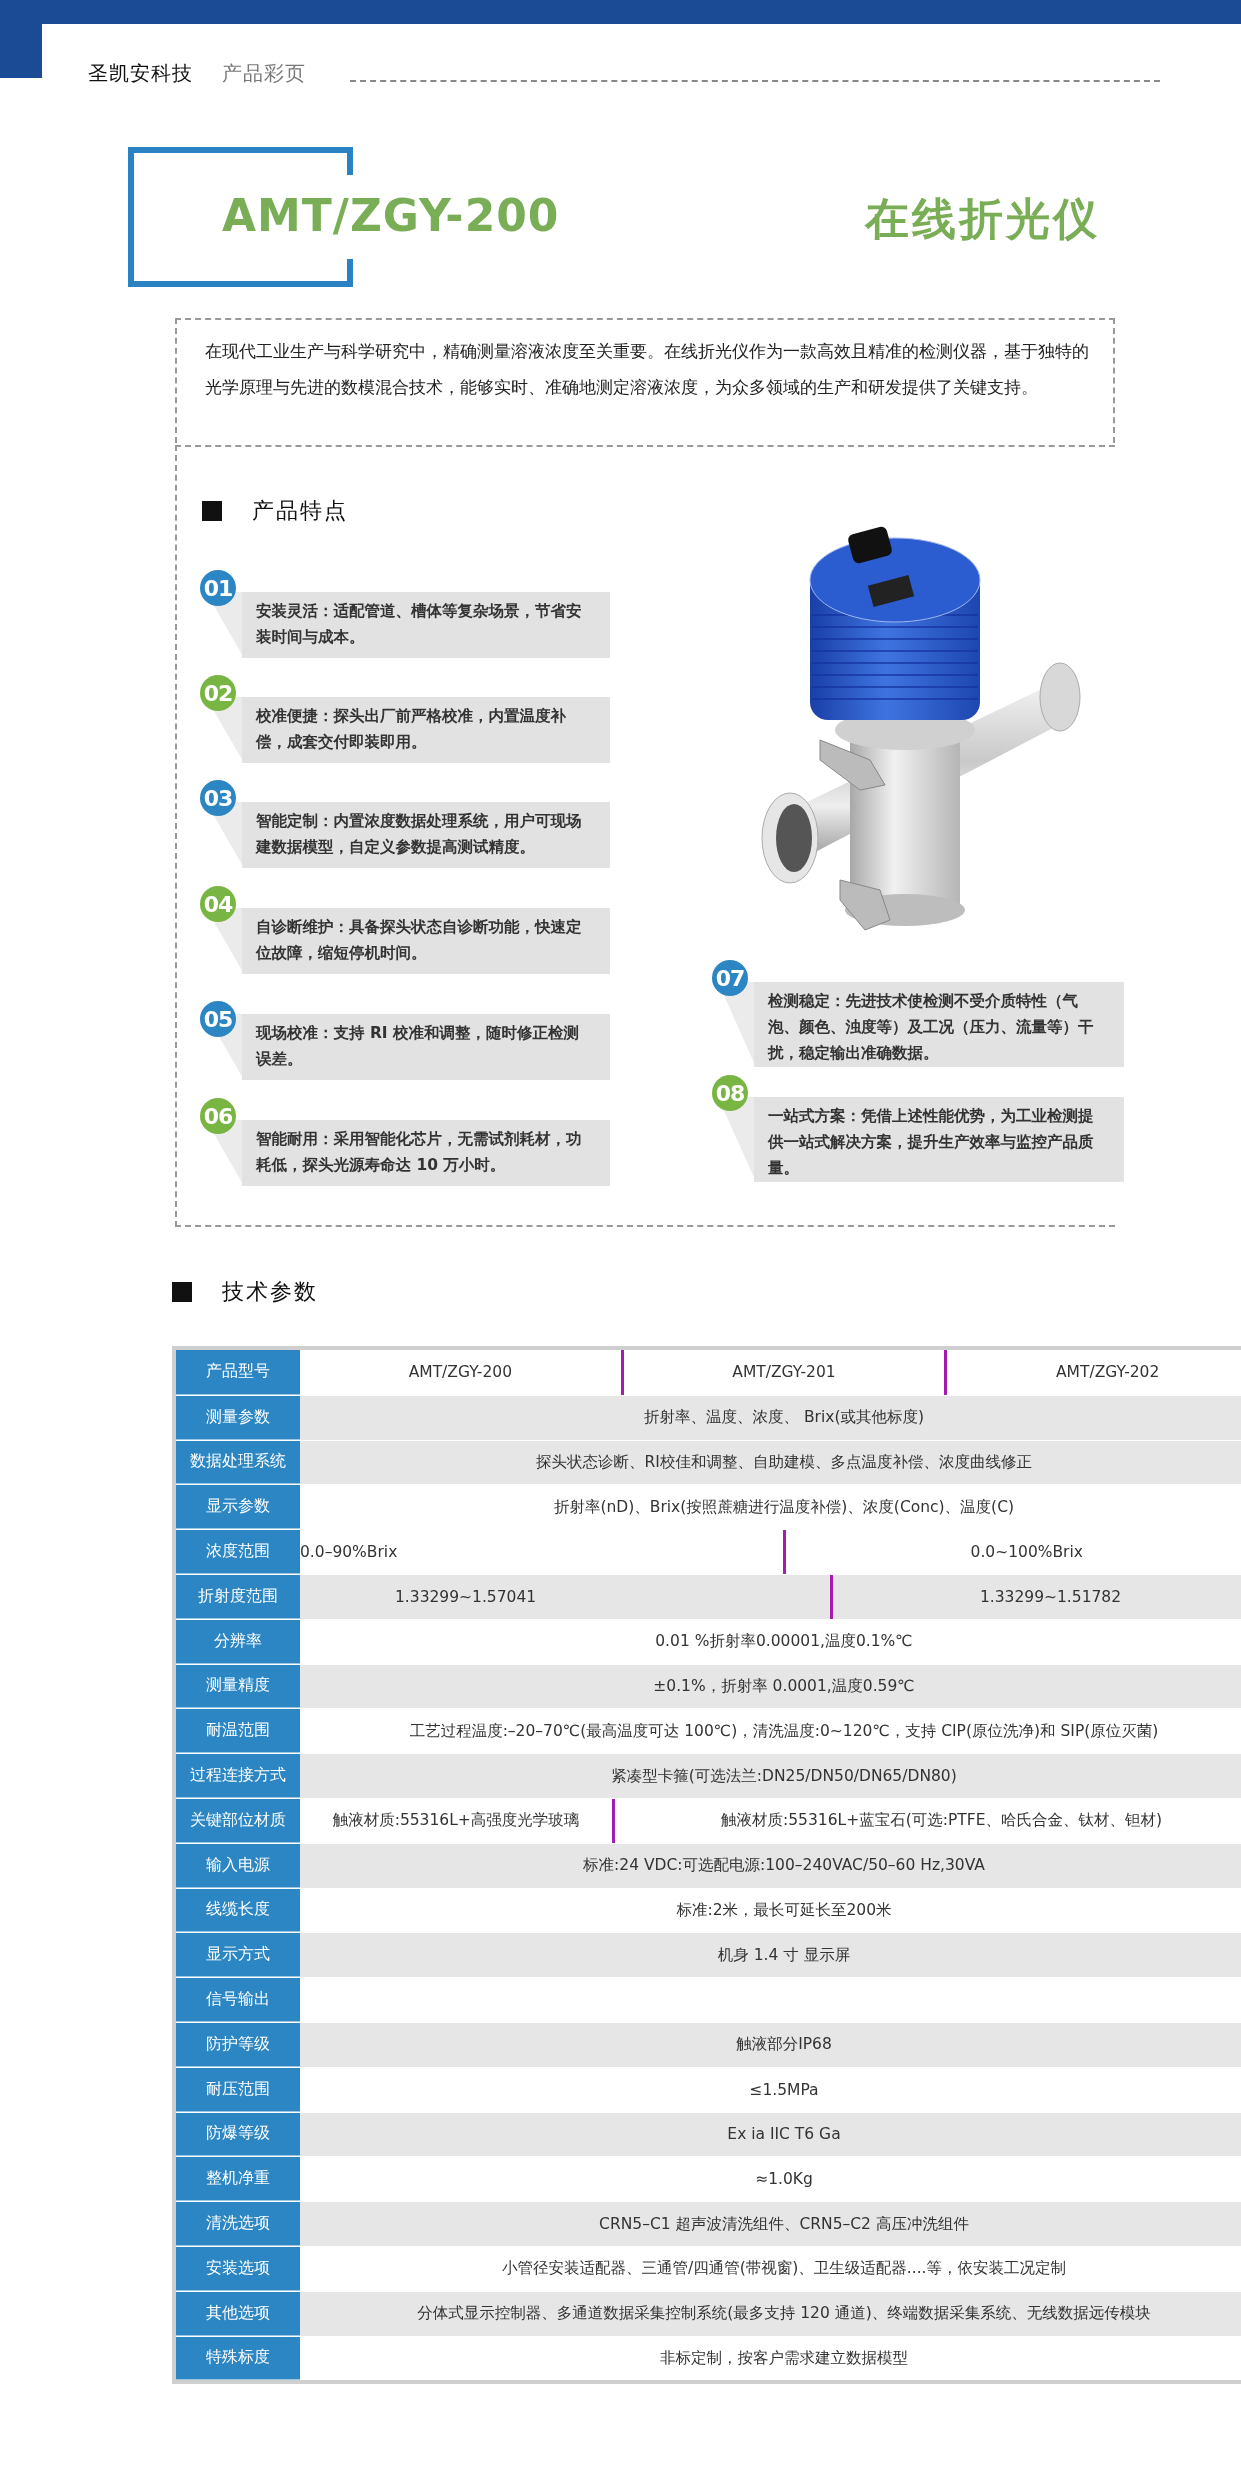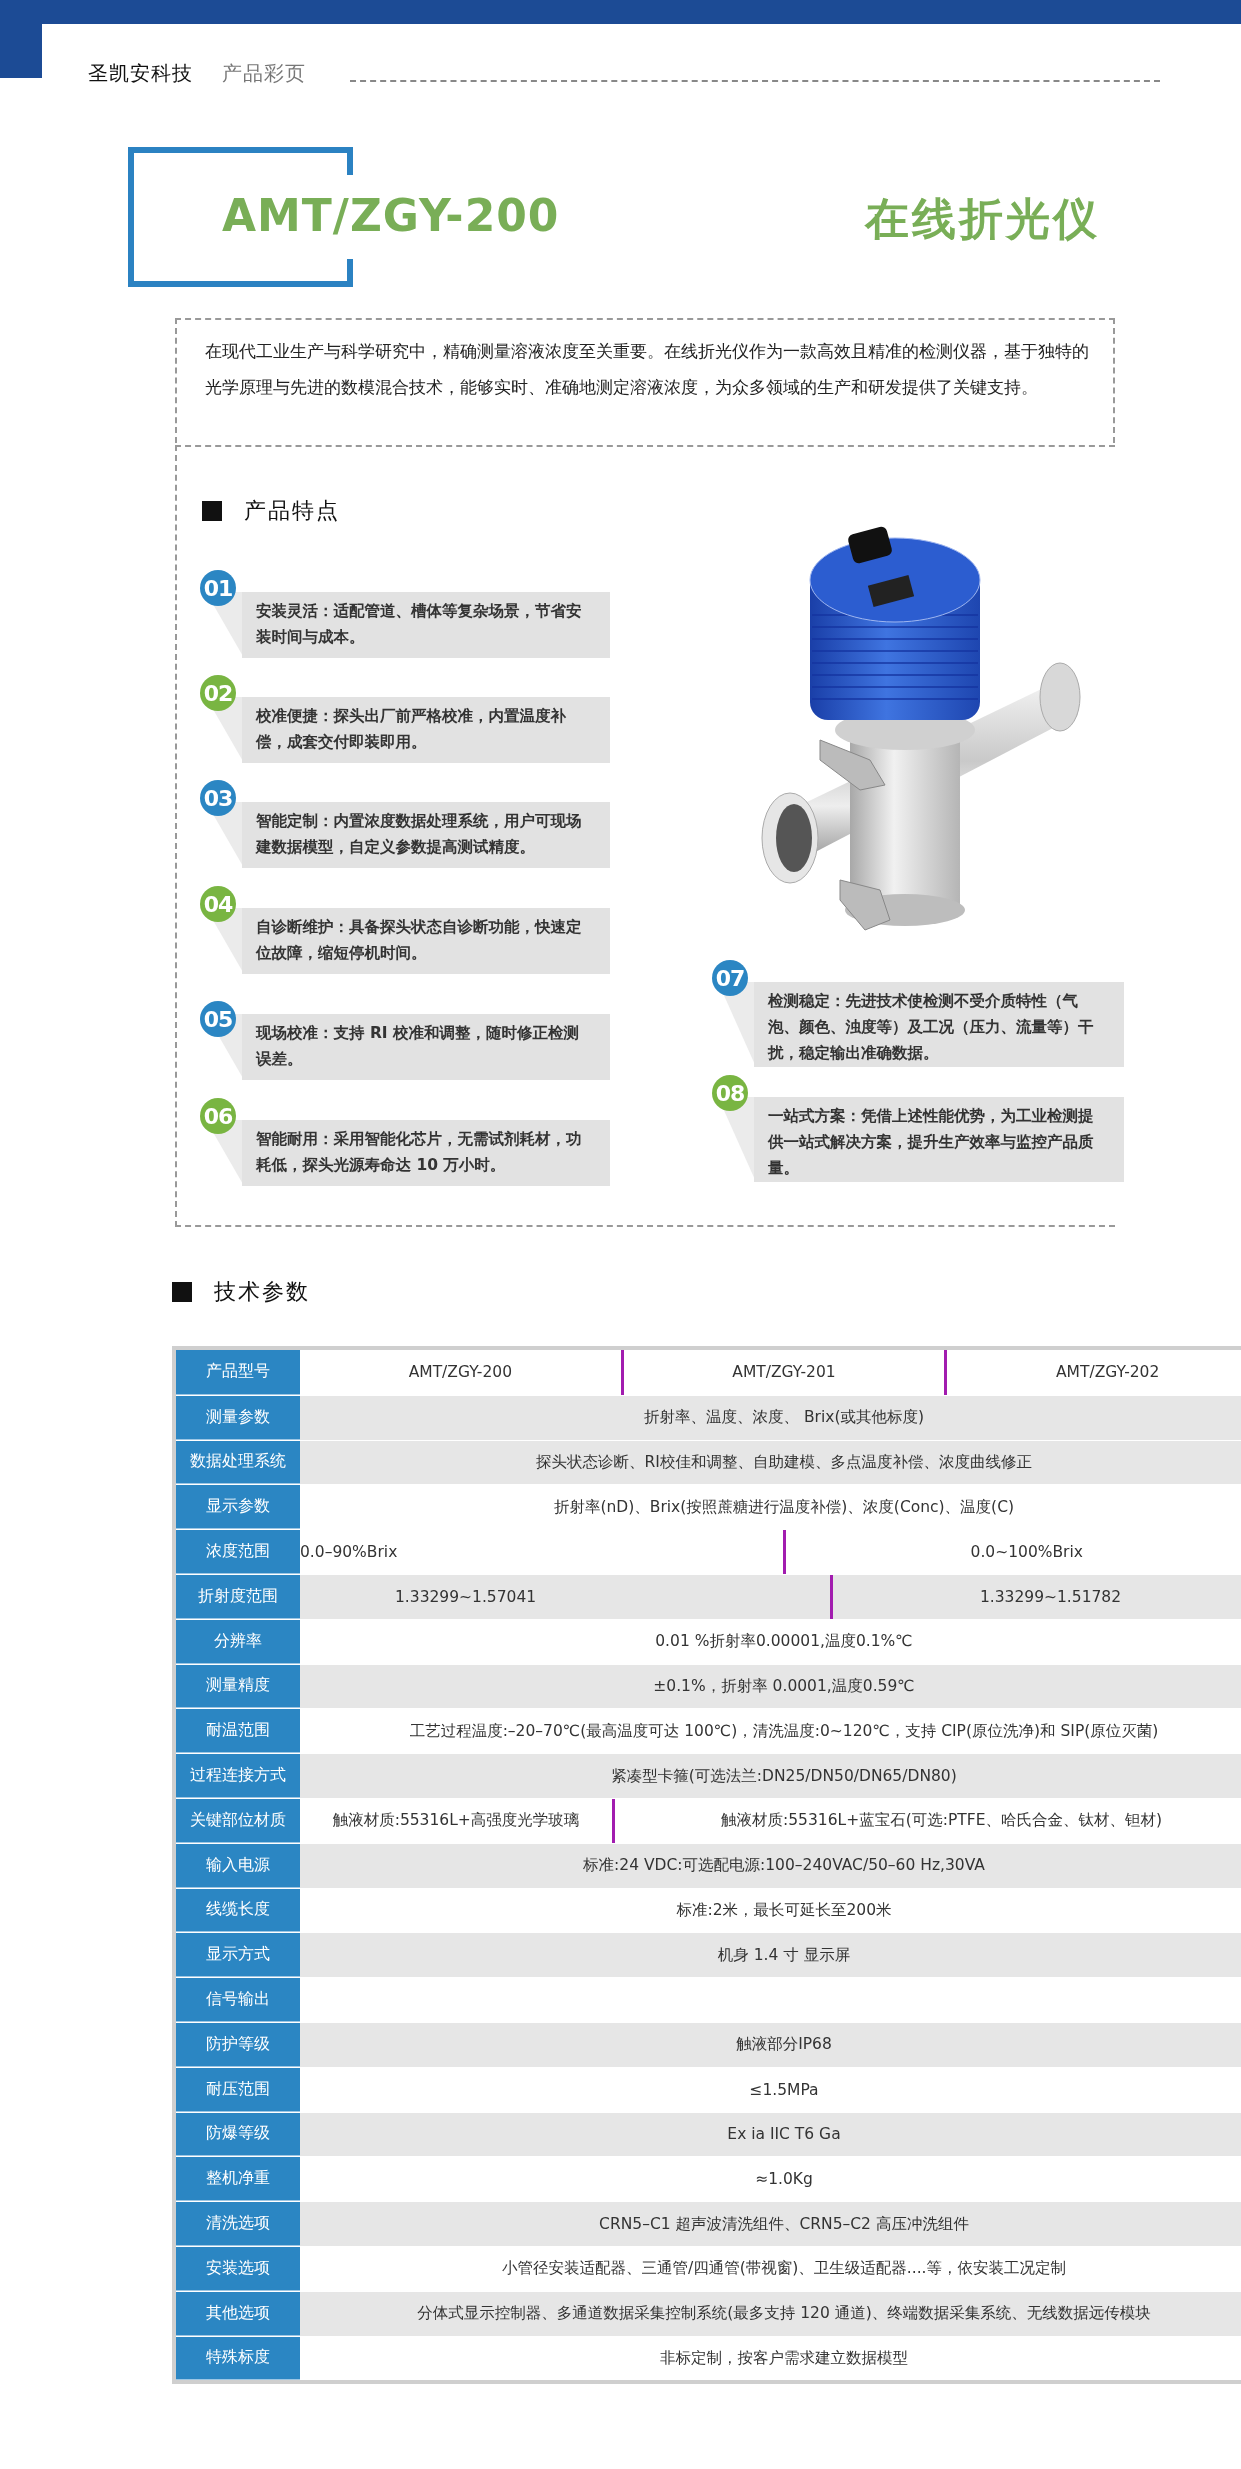--- a/index.html
+++ b/index.html
@@ -16,21 +16,21 @@
   .title-bracket .l { position:absolute; left:0; top:0; width:6px; height:140px; background:#2b82c2; }
   .title-bracket .rt { position:absolute; right:0; top:0; width:6px; height:28px; background:#2b82c2; }
   .title-bracket .rb { position:absolute; right:0; bottom:0; width:6px; height:28px; background:#2b82c2; }
   .model-title { position:absolute; left:222px; top:190px; font-size:44px; font-weight:bold; color:#79ae57; font-family:"DejaVu Sans", sans-serif; letter-spacing:1px; }
   .product-name { position:absolute; left:865px; top:190px; font-size:44px; font-weight:bold; color:#79ae57; letter-spacing:3px; }
 
   .intro-box { position:absolute; left:175px; top:318px; width:940px; height:125px; border:2px dashed #999; border-bottom:none; box-sizing:border-box; }
   .intro-text { position:absolute; left:205px; top:333px; width:890px; font-size:17px; line-height:36px; color:#222; }
   .features-box { position:absolute; left:175px; top:445px; width:940px; height:782px; border:2px dashed #999; box-sizing:border-box; border-right:none; }
 
-  .section-head { position:absolute; display:flex; align-items:center; }
+  .section-head { position:absolute; display:flex; align-items:center;gap:8px; }
   .section-head .sq { width:20px; height:20px; background:#111; margin-right:22px; }
   .section-head .txt { font-size:22px; color:#111; letter-spacing:2px; }
 
   .feature { position:absolute; }
   .feature .card { position:absolute; background:#e2e2e2; }
   .feature .badge { position:absolute; width:36px; height:36px; border-radius:50%; color:#fff; font-size:22px; font-weight:bold; display:flex; align-items:center; justify-content:center; letter-spacing:-1px; }
   .feature .ftext { position:absolute; font-size:15.5px; line-height:26px; color:#333; font-weight:bold; }
 
   .product-img { position:absolute; left:760px; top:525px; width:330px; height:415px; }
 

